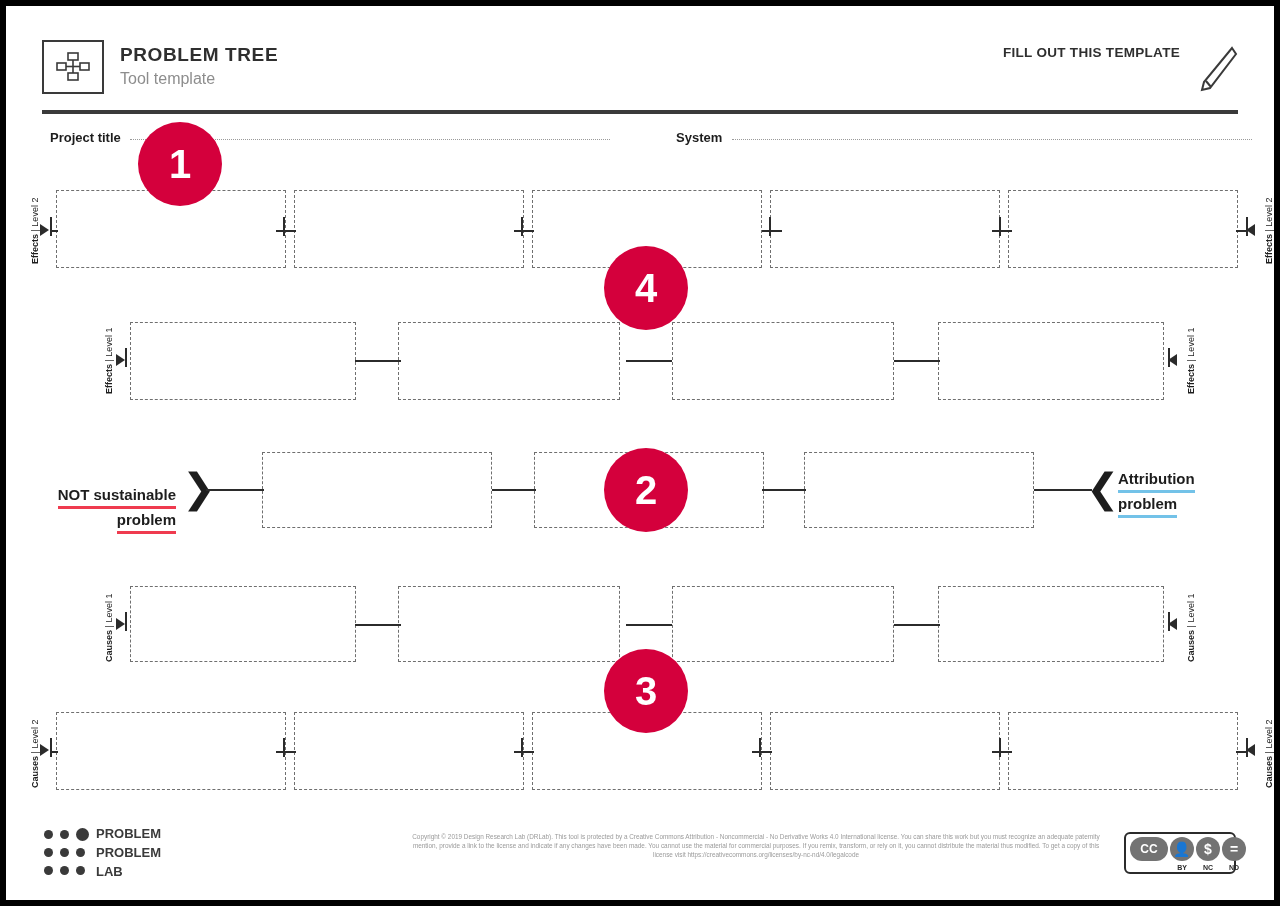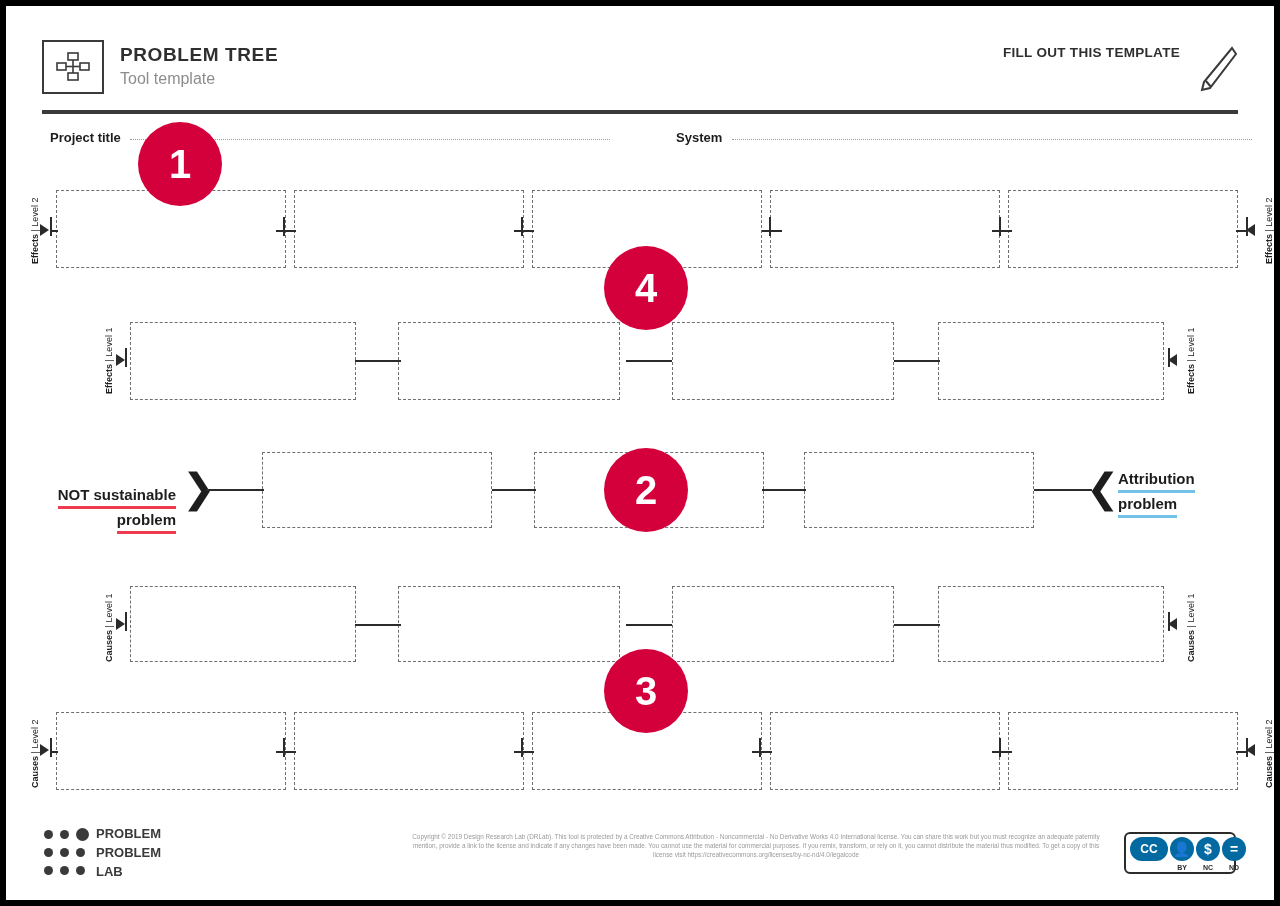--- a/index.html
+++ b/index.html
@@ -249,21 +249,21 @@
   }
   .cc-row {
     position: absolute;
     left: 4px; top: 3px;
     display: flex;
     gap: 2px;
   }
   .cc-badge {
     width: 24px; height: 24px;
     border-radius: 50%;
-    background: #0369a1;
+    background: #737373;
     color: #fff;
     font-size: 14px;
     font-weight: bold;
     display: flex;
     align-items: center;
     justify-content: center;
   }
   .cc-badge.wide { width: 38px; border-radius: 12px; font-size: 12px; }
   .cc-labels {
     position: absolute;

